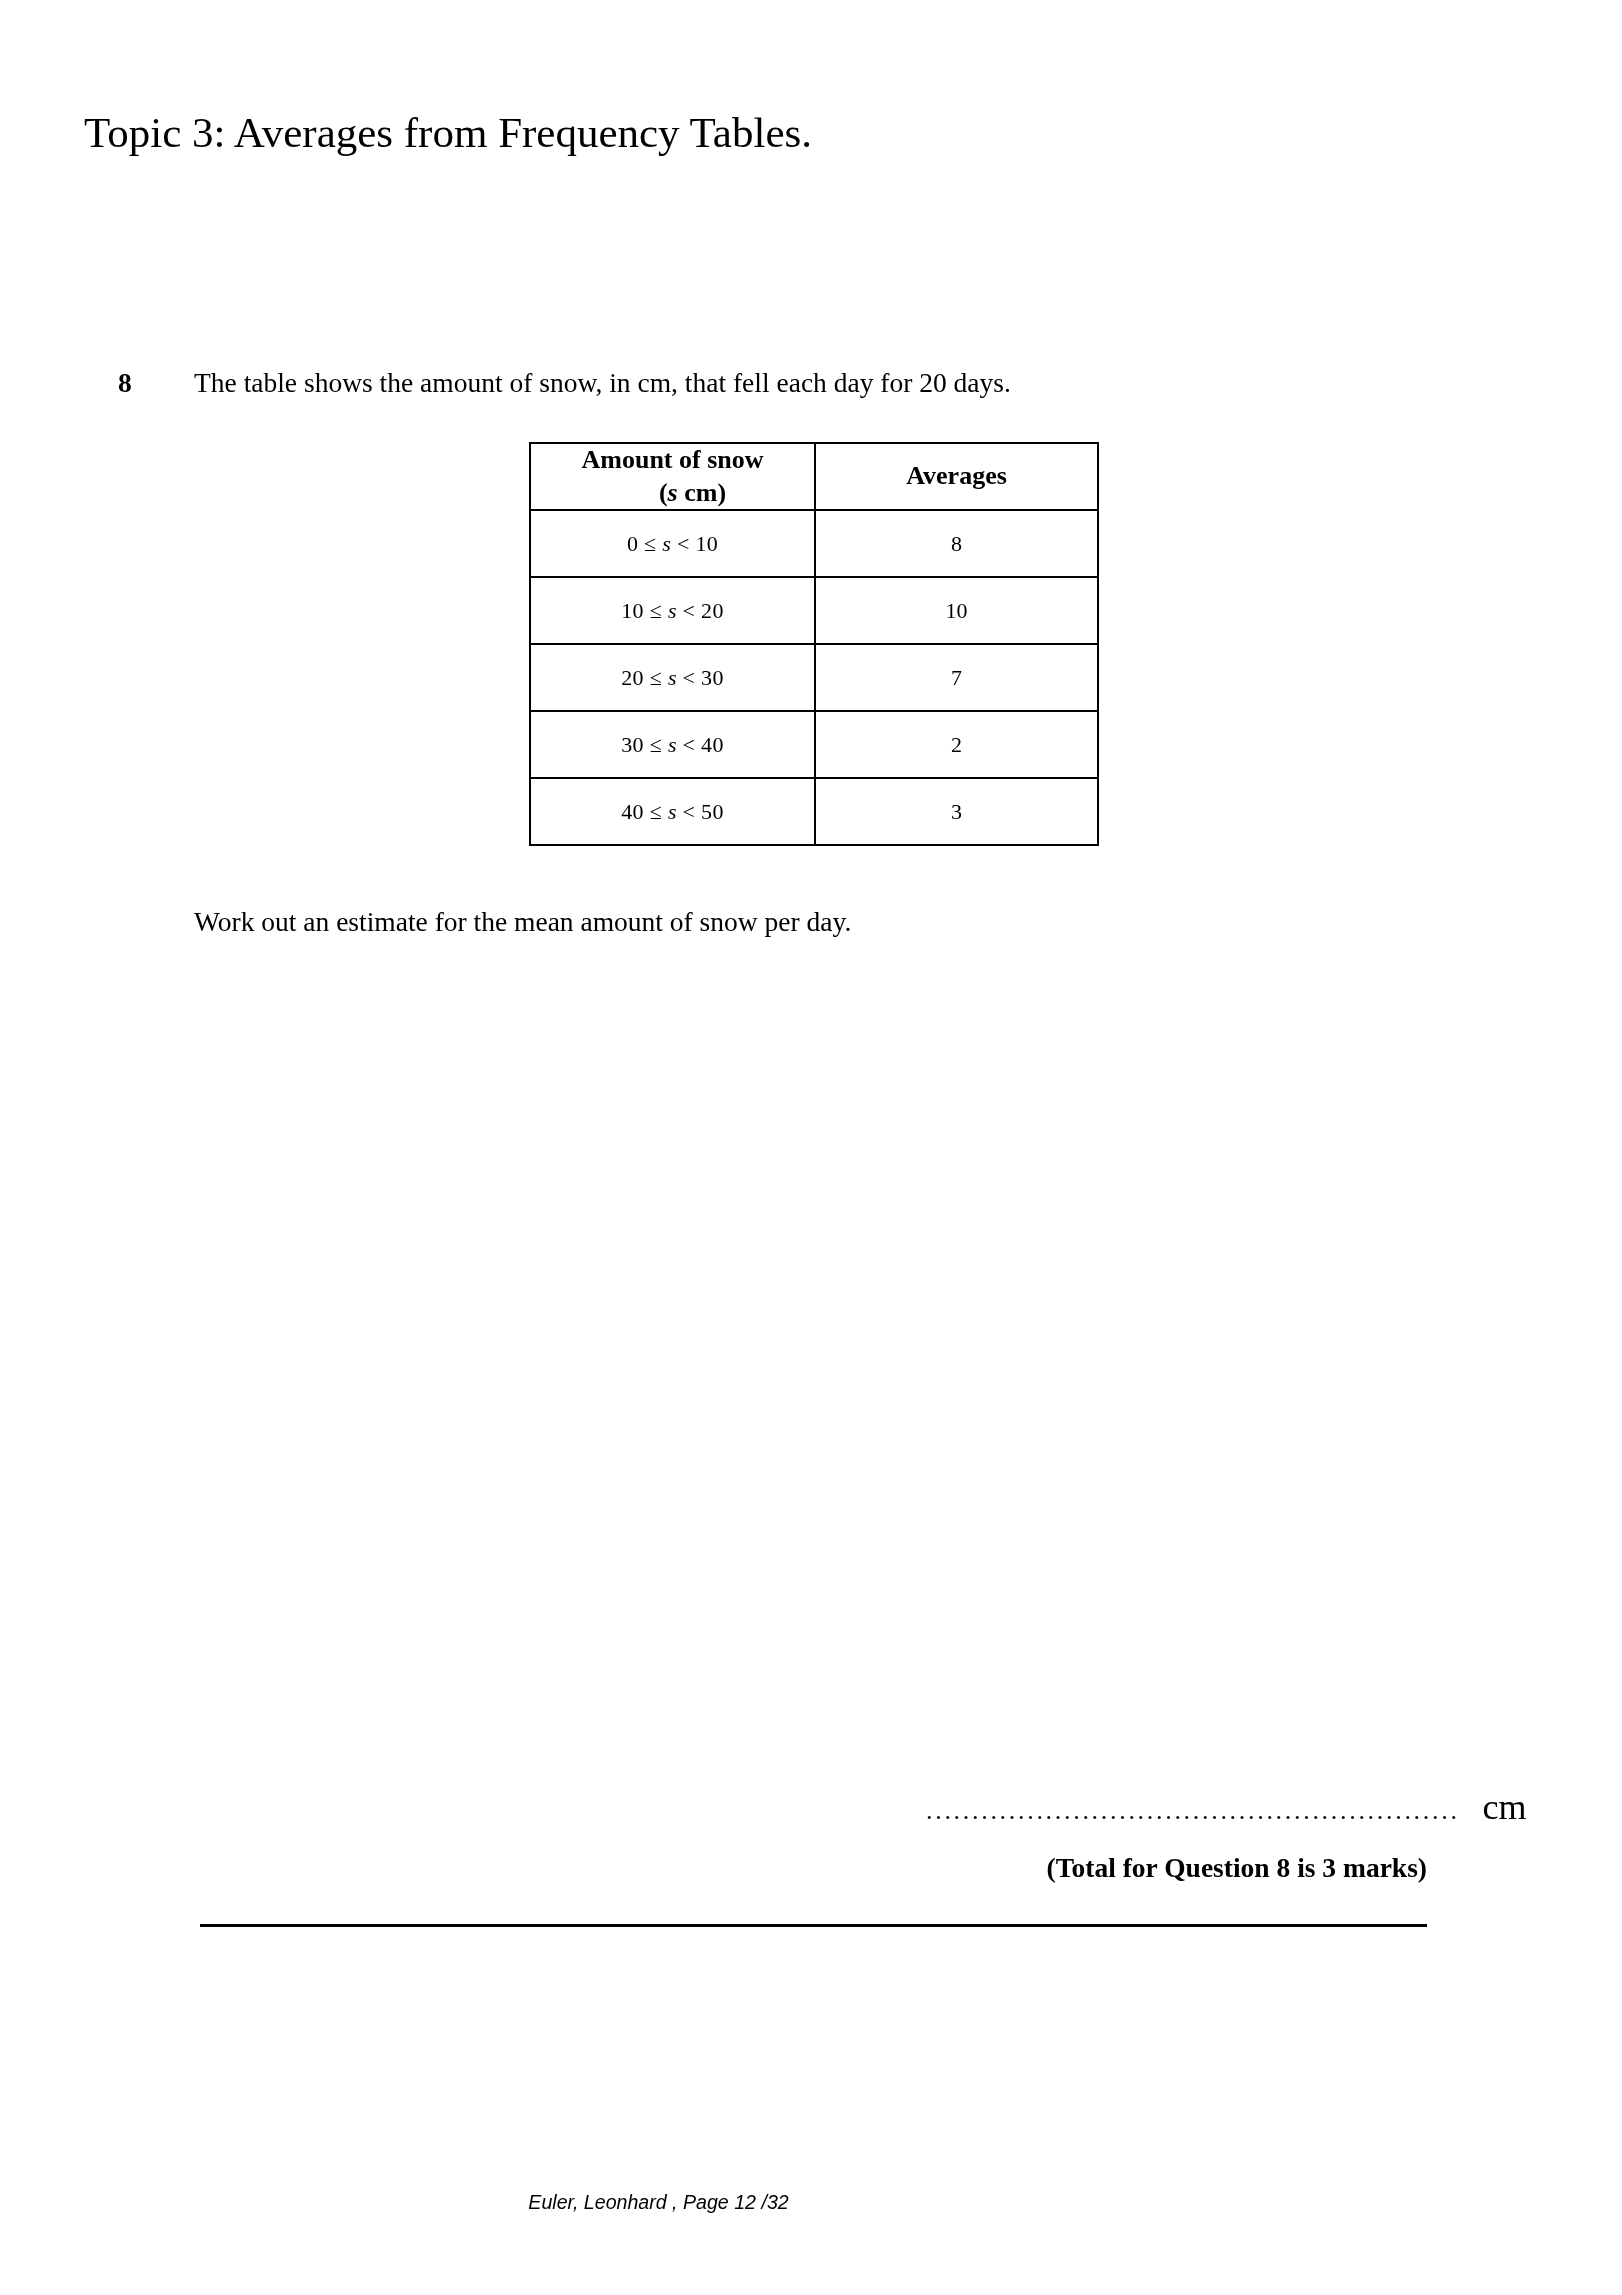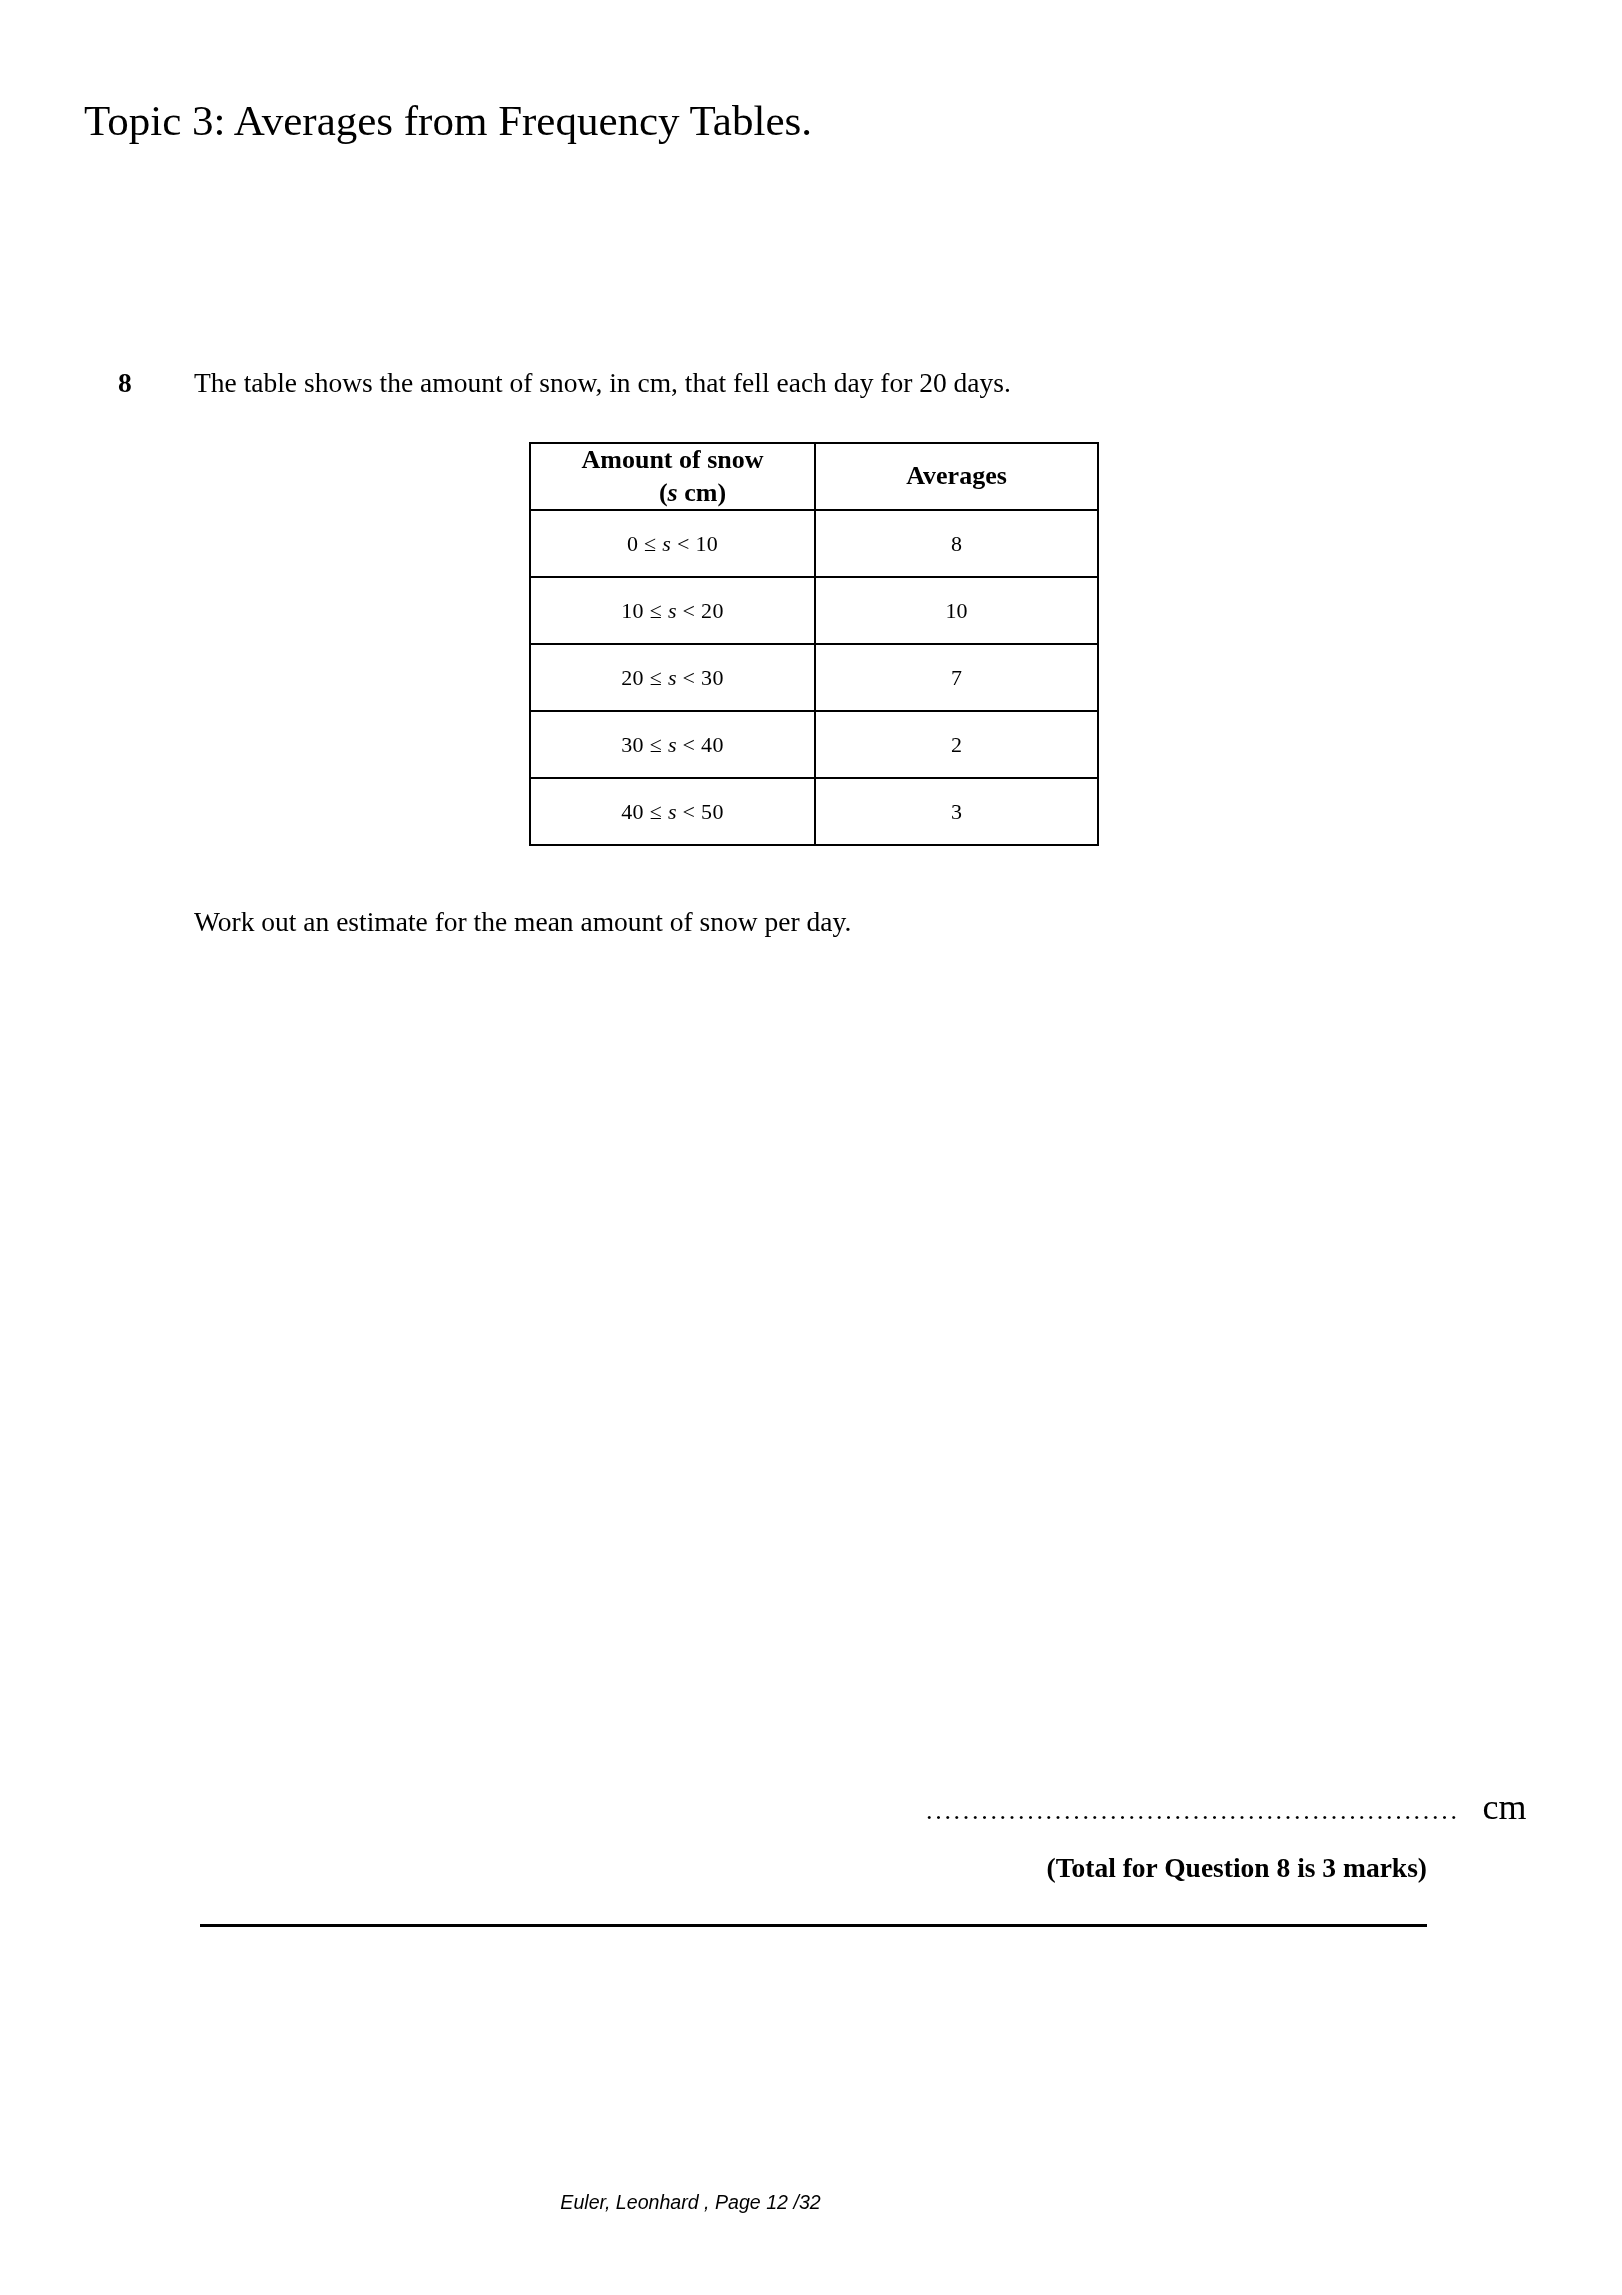--- a/index.html
+++ b/index.html
@@ -13,21 +13,21 @@
     position: relative;
     font-family: "Liberation Serif", "DejaVu Serif", serif;
     color: #000000;
     overflow: hidden;
   }
 
   
   #page-title {
     position: absolute;
     left: 84px;
-    top: 97px;
+    top: 109px;
     font-size: 43px;
     line-height: 1.1;
     font-weight: 400;
     white-space: nowrap;
   }
 
   
   #question-number {
     position: absolute;
     left: 118px;
@@ -134,21 +134,20 @@
   #page-footer {
     position: absolute;
     left: 0;
     top: 2191px;
     width: 1317px;
     text-align: center;
     font-family: "Liberation Sans", "DejaVu Sans", sans-serif;
     font-style: italic;
     font-size: 19.6px;
     line-height: 1.2;
-    margin-left: 32px;
   }
 </style>
 </head>
 <body>
 
 <div id="page-title">Topic 3: Averages from Frequency Tables.</div>
 
 <div id="question-number">8</div>
 
 <div id="question-stem">The table shows the amount of snow, in cm, that fell each day for 20 days.</div>

